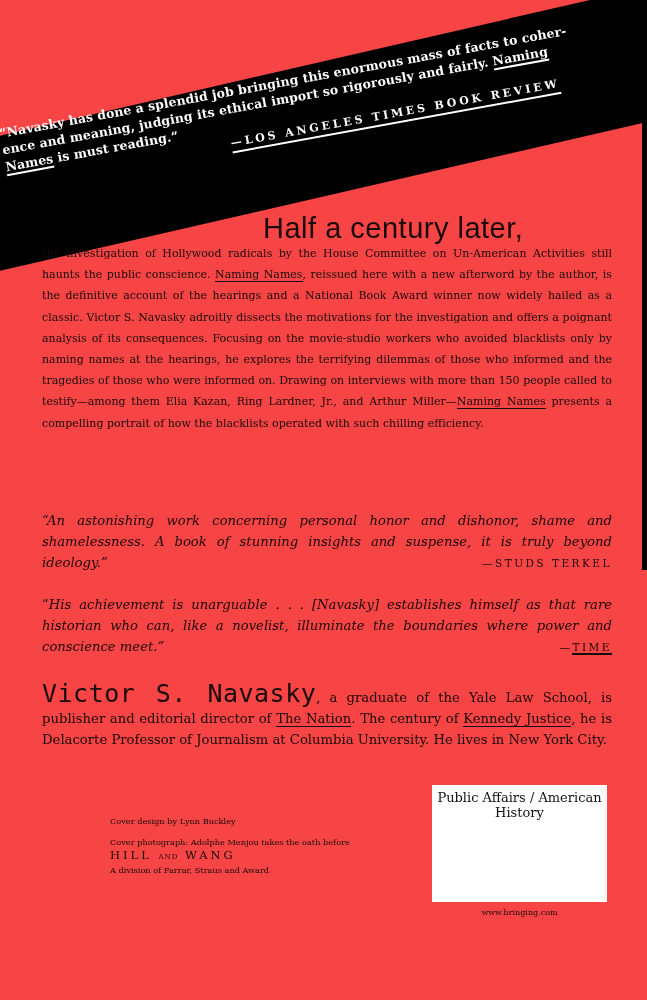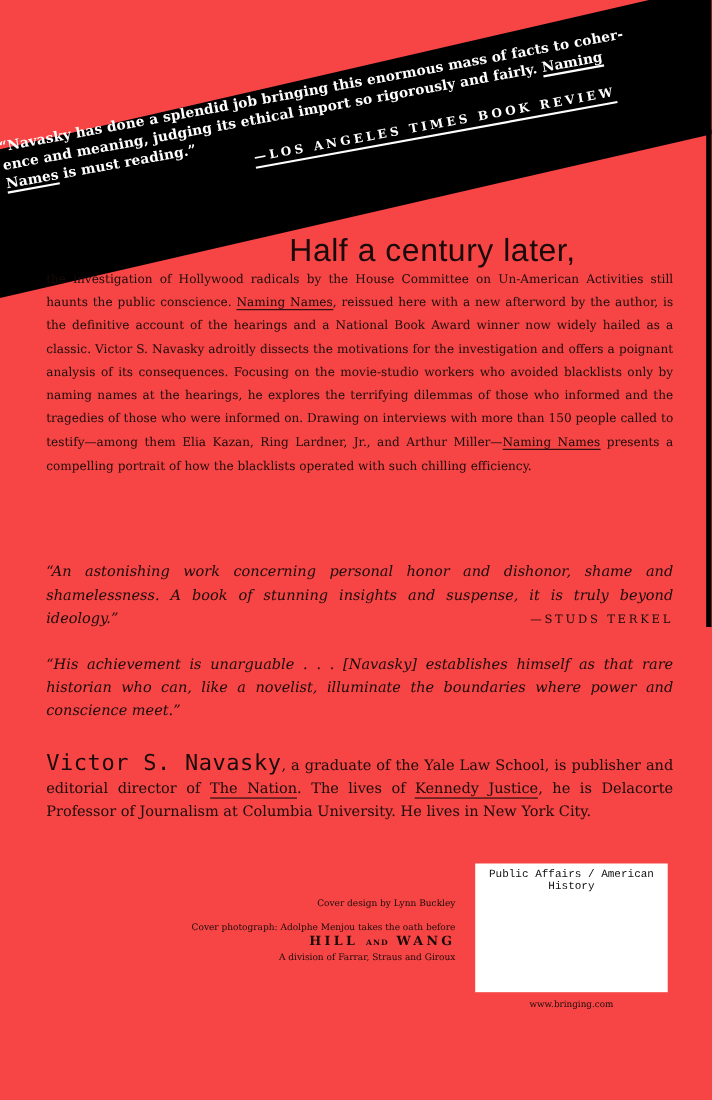--- a/index.html
+++ b/index.html
@@ -50,39 +50,39 @@
       text-align: right; font-size: 10.5px; font-weight: normal;
       letter-spacing: 2.5px; margin-top: -21px; line-height: 21px;
     }
     .attr span.u { border-bottom: 2px solid #1a0a0a; }
     .bio {
       position: absolute; left: 42px; top: 683px; width: 570px;
       font-size: 13.2px; line-height: 21.2px; text-align: justify;
     }
     .bio p { margin: 0; }
     .bio-name {
-      font-family: "DejaVu Sans Mono", monospace; font-size: 20px; letter-spacing: 0.5px;
+      font-family: "DejaVu Sans Mono", monospace; font-size: 25px; letter-spacing: 0.5px;
     }
     .credits {
       position: absolute; left: 110px; top: 815px; width: 304px;
-      text-align: right; font-size: 8.2px; line-height: 12.5px;
+      font-size: 8.2px; line-height: 12.5px;
     }
     .credits p { margin: 0; }
     .credits .gap { height: 8px; }
     .publisher {
-      font-size: 11.5px; font-weight: bold; letter-spacing: 3px; margin-top: 6px; line-height: 14px;
+      font-size: 11.5px; font-weight: normal; letter-spacing: 3px; margin-top: 6px; line-height: 14px;
     }
     .publisher .small { font-size: 7px; letter-spacing: 1px; }
     .barcode-box {
       position: absolute; left: 432px; top: 785px; width: 175px; height: 117px;
       background: #fff;
     }
     .barcode-label {
       position: absolute; left: 0; top: 5px; width: 100%;
-      text-align: center; font-size: 10px; color: #111; font-family: Liberation Mono, monospace;
+      text-align: center; font-size: 13px; color: #111;
     }
     .website {
       position: absolute; left: 432px; top: 908px; width: 175px;
       text-align: center; font-size: 8px; color: #1a0a0a;
     }
   </style>
 </head>
 <body>
 
 <div class="band">
@@ -104,30 +104,31 @@
   <p><span>the investigation of Hollywood radicals by the House Committee on Un-American Activities still haunts the public conscience. </span><span class="u">Naming Names</span><span>, reissued here with a new afterword by the author, is the definitive account of the hear­ings and a National Book Award winner now widely hailed as a classic. Victor S. Navasky adroitly dissects the motivations for the investigation and offers a poignant analysis of its consequences. Focusing on the movie-studio workers who avoided blacklists only by naming names at the hearings, he explores the terrifying dilemmas of those who informed and the tragedies of those who were informed on. Drawing on interviews with more than 150 people called to testify—among them Elia Kazan, Ring Lardner, Jr., and Arthur Miller—</span><span class="u">Naming Names</span><span> presents a compelling portrait of how the blacklists operated with such chilling efficiency.</span></p>
 </div>
 
 <div class="blurb" style="top:510px;">
   <p>“An astonishing work concerning personal honor and dishonor, shame and shamelessness. A book of stunning insights and suspense, it is truly beyond ideology.”</p>
   <div class="attr">—STUDS TERKEL</div>
 </div>
 
 <div class="blurb" style="top:594px;">
   <p>“His achievement is unarguable . . . [Navasky] establishes himself as that rare historian who can, like a novelist, illuminate the boundaries where power and conscience meet.”</p>
+  <div class="attr"><span>—</span><span class="u">TIME</span></div>
 </div>
 
 <div class="bio">
-  <p><span class="bio-name">Victor S. Navasky</span><span>, a graduate of the Yale Law School, is publisher and editorial director of </span><span class="u">The Nation</span><span>. The lives of </span><span class="u">Kennedy Justice</span><span>, he is Delacorte Professor of Journalism at Columbia University. He lives in New York City.</span></p>
+  <p><span class="bio-name">Victor S. Navasky</span><span>, a graduate of the Yale Law School, is publisher and editorial director of </span><span class="u">The Nation</span><span>. The century of </span><span class="u">Kennedy Justice</span><span>, he is Delacorte Professor of Journalism at Columbia University. He lives in New York City.</span></p>
 </div>
 
 <div class="credits">
   <p>Cover design by Lynn Buckley</p>
   <div class="gap"></div>
   <p>Cover photograph: Adolphe Menjou takes the oath before</p>
   <p class="publisher"><span>HILL </span><span class="small">AND</span><span> WANG</span></p>
-  <p>A division of Farrar, Straus and Giroux</p>
+  <p>A division of Farrar, Straus and Award</p>
 </div>
 
 <div class="barcode-box">
   <div class="barcode-label">Public Affairs / American History</div>
 </div>
 <div class="website">www.bringing.com</div>
 
 </body></html>

